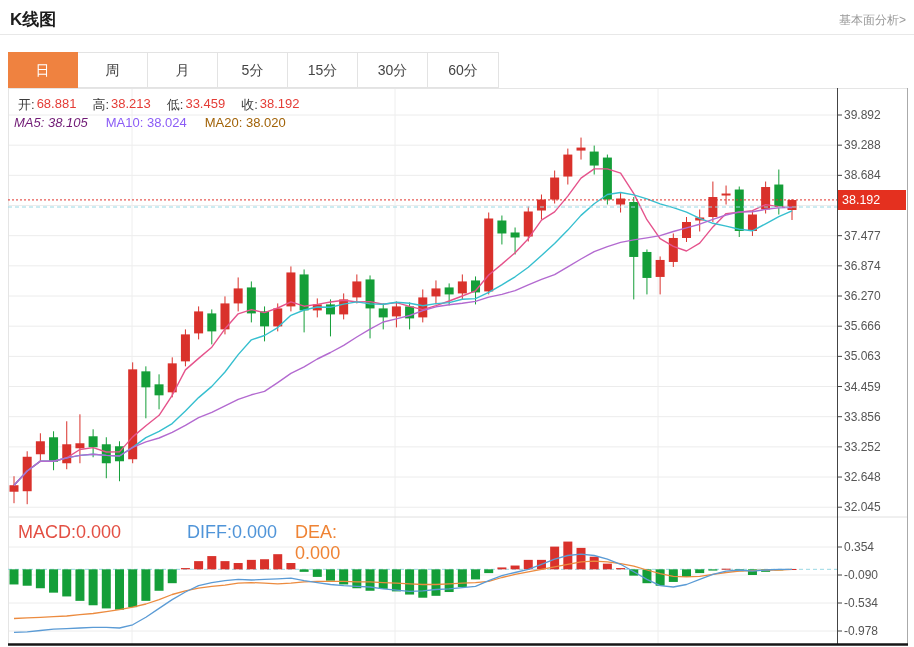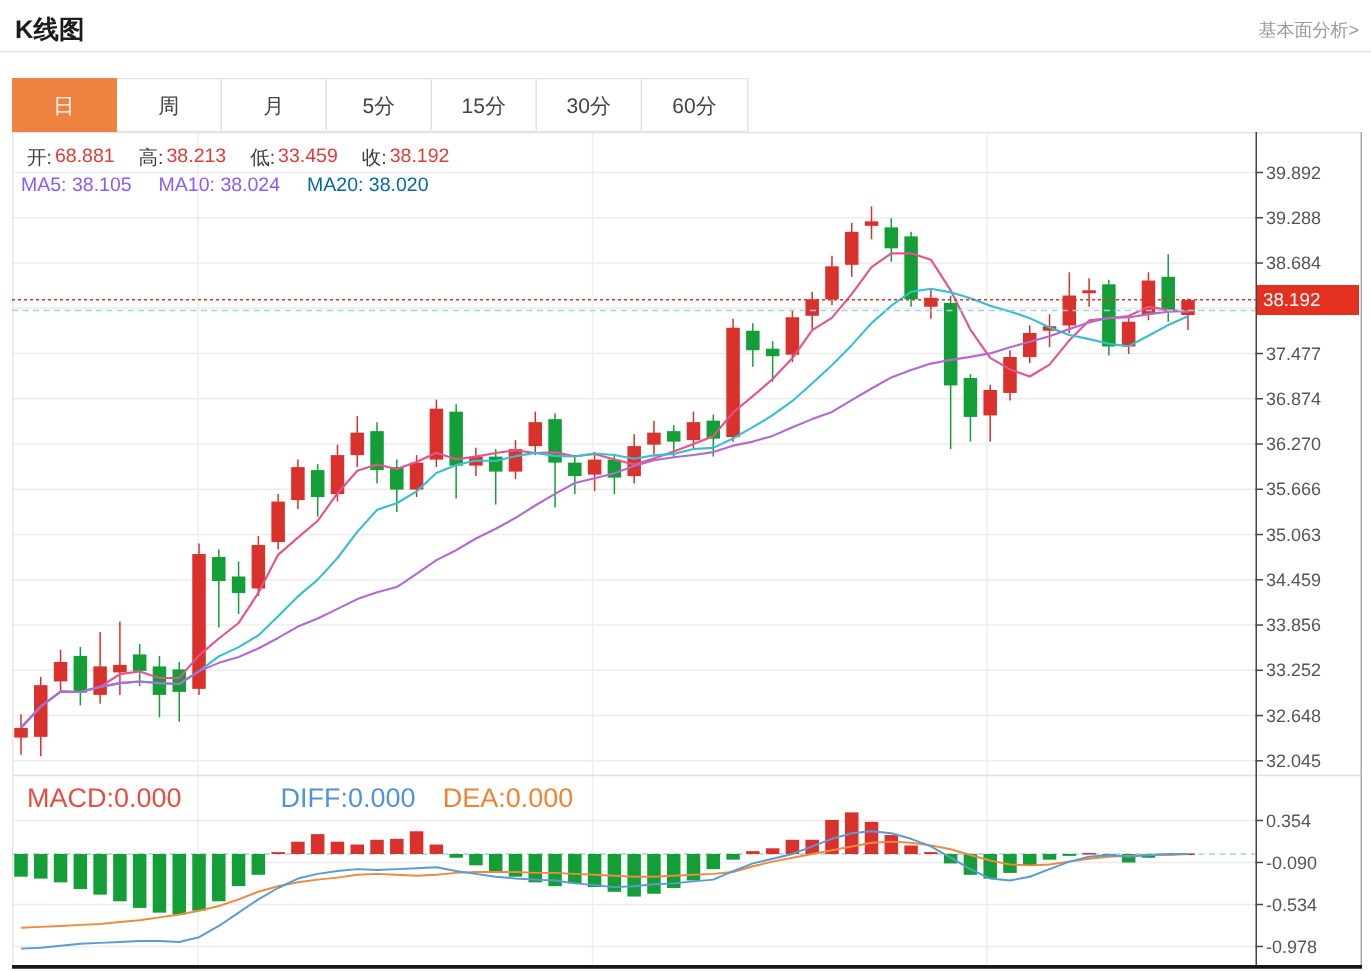--- a/index.html
+++ b/index.html
@@ -312,33 +312,33 @@
       <span class="lbl">低:</span>
       <span class="val">33.459</span>
     </span>
   <span class="pair">
       <span class="lbl">收:</span>
       <span class="val">38.192</span>
     </span>
 </div>
 
 <div class="ma-row">
-  <span class="pair" id="ma5-pair" style="color: #8b5cf6;"><span>MA5:</span>&nbsp;<span>38.105</span></span>
+  <span class="pair" id="ma5-pair" style="color: #701a75; font-style: italic;"><span>MA5:</span>&nbsp;<span>38.105</span></span>
   <span class="pair" id="ma10-pair" style="color: #8b5cf6;"><span>MA10:</span>&nbsp;<span>38.024</span></span>
-  <span class="pair" id="ma20-pair" style="color: #0369a1; justify-content: space-between;"><span>MA20:</span>&nbsp;<span>38.020</span></span>
+  <span class="pair" id="ma20-pair" style="color: #a16207; justify-content: space-between;"><span>MA20:</span>&nbsp;<span>38.020</span></span>
 </div>
 
 <div class="macd-row">
   <span class="pair" id="macd-pair" style="color: rgb(227, 79, 67);">
       <span>MACD:</span>
       <span>0.000</span>
     </span>
   <span class="pair" id="diff-pair" style="color: rgb(79, 148, 216); margin-left: 48px;">
       <span>DIFF:</span>
       <span>0.000</span>
     </span>
-  <span class="pair" id="dea-pair" style="color: rgb(239, 131, 52);">
+  <span class="pair" id="dea-pair" style="color: rgb(239, 131, 52); flex-direction: column;">
       <span>DEA:</span>
       <span>0.000</span>
     </span>
 </div>
 
 <div class="badge" style="background: rgb(228, 48, 31);">38.192</div>
 
 </body></html>

